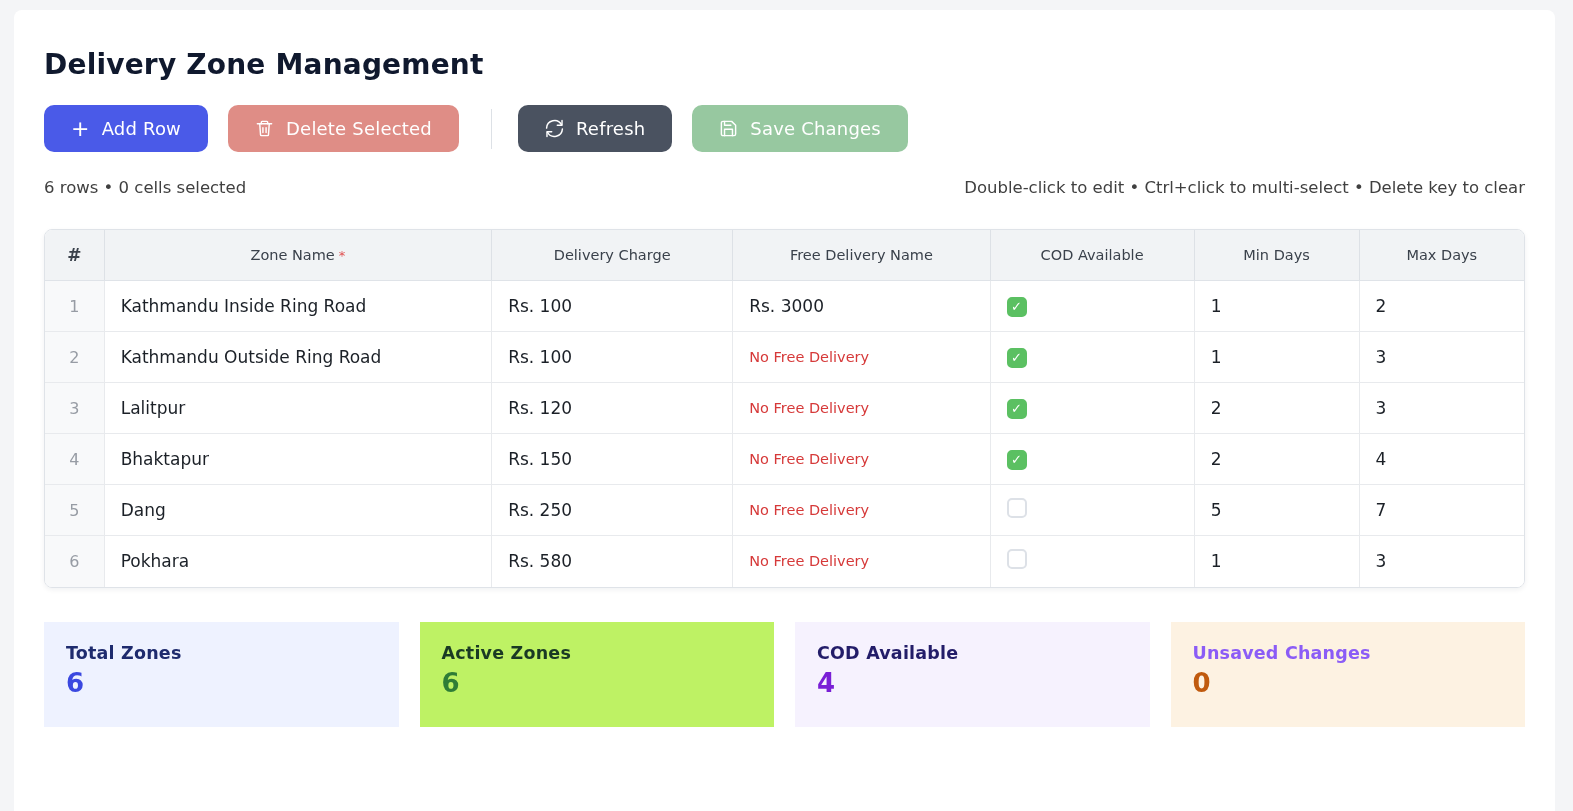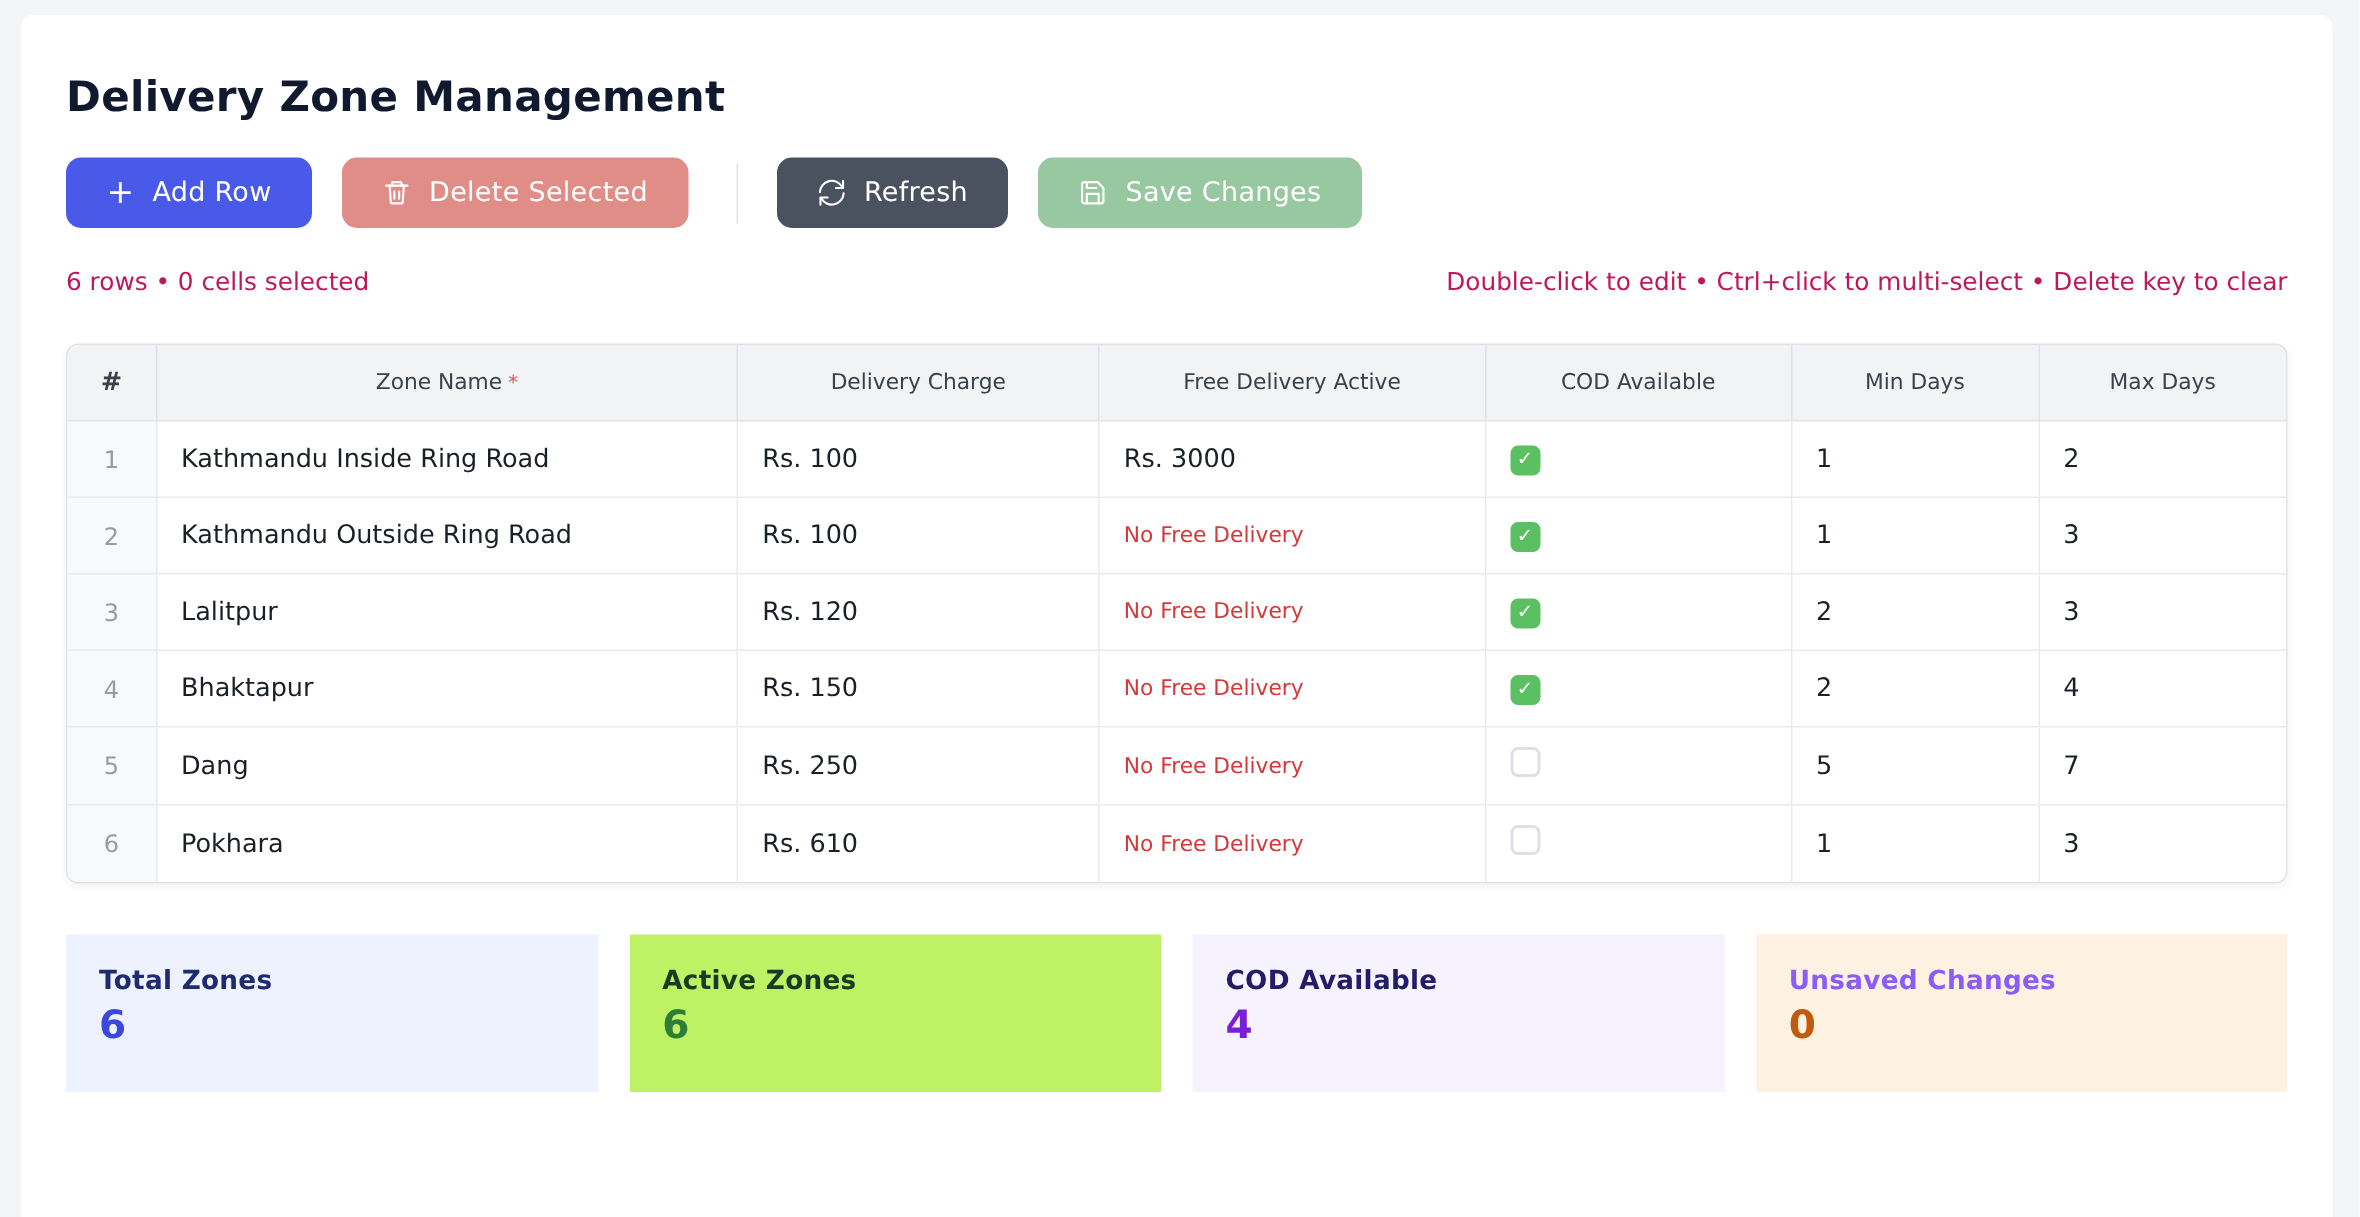--- a/index.html
+++ b/index.html
@@ -57,21 +57,21 @@
     background: #dde1e6;
     margin: 0 26px 0 32px;
   }
   
   .status-row {
     display: flex;
     justify-content: space-between;
     align-items: center;
     margin-top: 26px;
     font-size: 16.5px;
-    color: #be185d;
+    color: #404040;
   }
   
   .table-wrap {
     margin-top: 32px;
     border: 1px solid #dfe3e8;
     border-radius: 8px;
     overflow: hidden;
     box-shadow: 0 2px 5px rgba(20,30,50,0.06);
   }
   table {
@@ -212,21 +212,21 @@
           <col style="width:17.4%">
           <col style="width:13.8%">
           <col style="width:11.15%">
           <col style="width:11.15%">
       </colgroup>
       <thead>
         <tr>
           <th class="col-num">#</th>
           <th><span>Zone Name</span><span class="req">*</span></th>
           <th>Delivery Charge</th>
-          <th>Free Delivery Active</th>
+          <th>Free Delivery Name</th>
           <th>COD Available</th>
           <th>Min Days</th>
           <th>Max Days</th>
         </tr>
       </thead>
       <tbody>
           <tr>
             <td class="cell-num">1</td>
             <td class="cell-zone">Kathmandu Inside Ring Road</td>
             <td class="cell-charge">Rs. 100</td>
@@ -267,21 +267,21 @@
             <td class="cell-zone">Dang</td>
             <td class="cell-charge">Rs. 250</td>
             <td class="cell-free no-free">No Free Delivery</td>
             <td class="cell-cod"><span class="checkbox"></span></td>
             <td class="cell-min">5</td>
             <td class="cell-max">7</td>
           </tr>
           <tr>
             <td class="cell-num">6</td>
             <td class="cell-zone">Pokhara</td>
-            <td class="cell-charge">Rs. 610</td>
+            <td class="cell-charge">Rs. 580</td>
             <td class="cell-free no-free">No Free Delivery</td>
             <td class="cell-cod"><span class="checkbox"></span></td>
             <td class="cell-min">1</td>
             <td class="cell-max">3</td>
           </tr>
         </tbody>
     </table>
   </div>
 
   <div class="cards">

